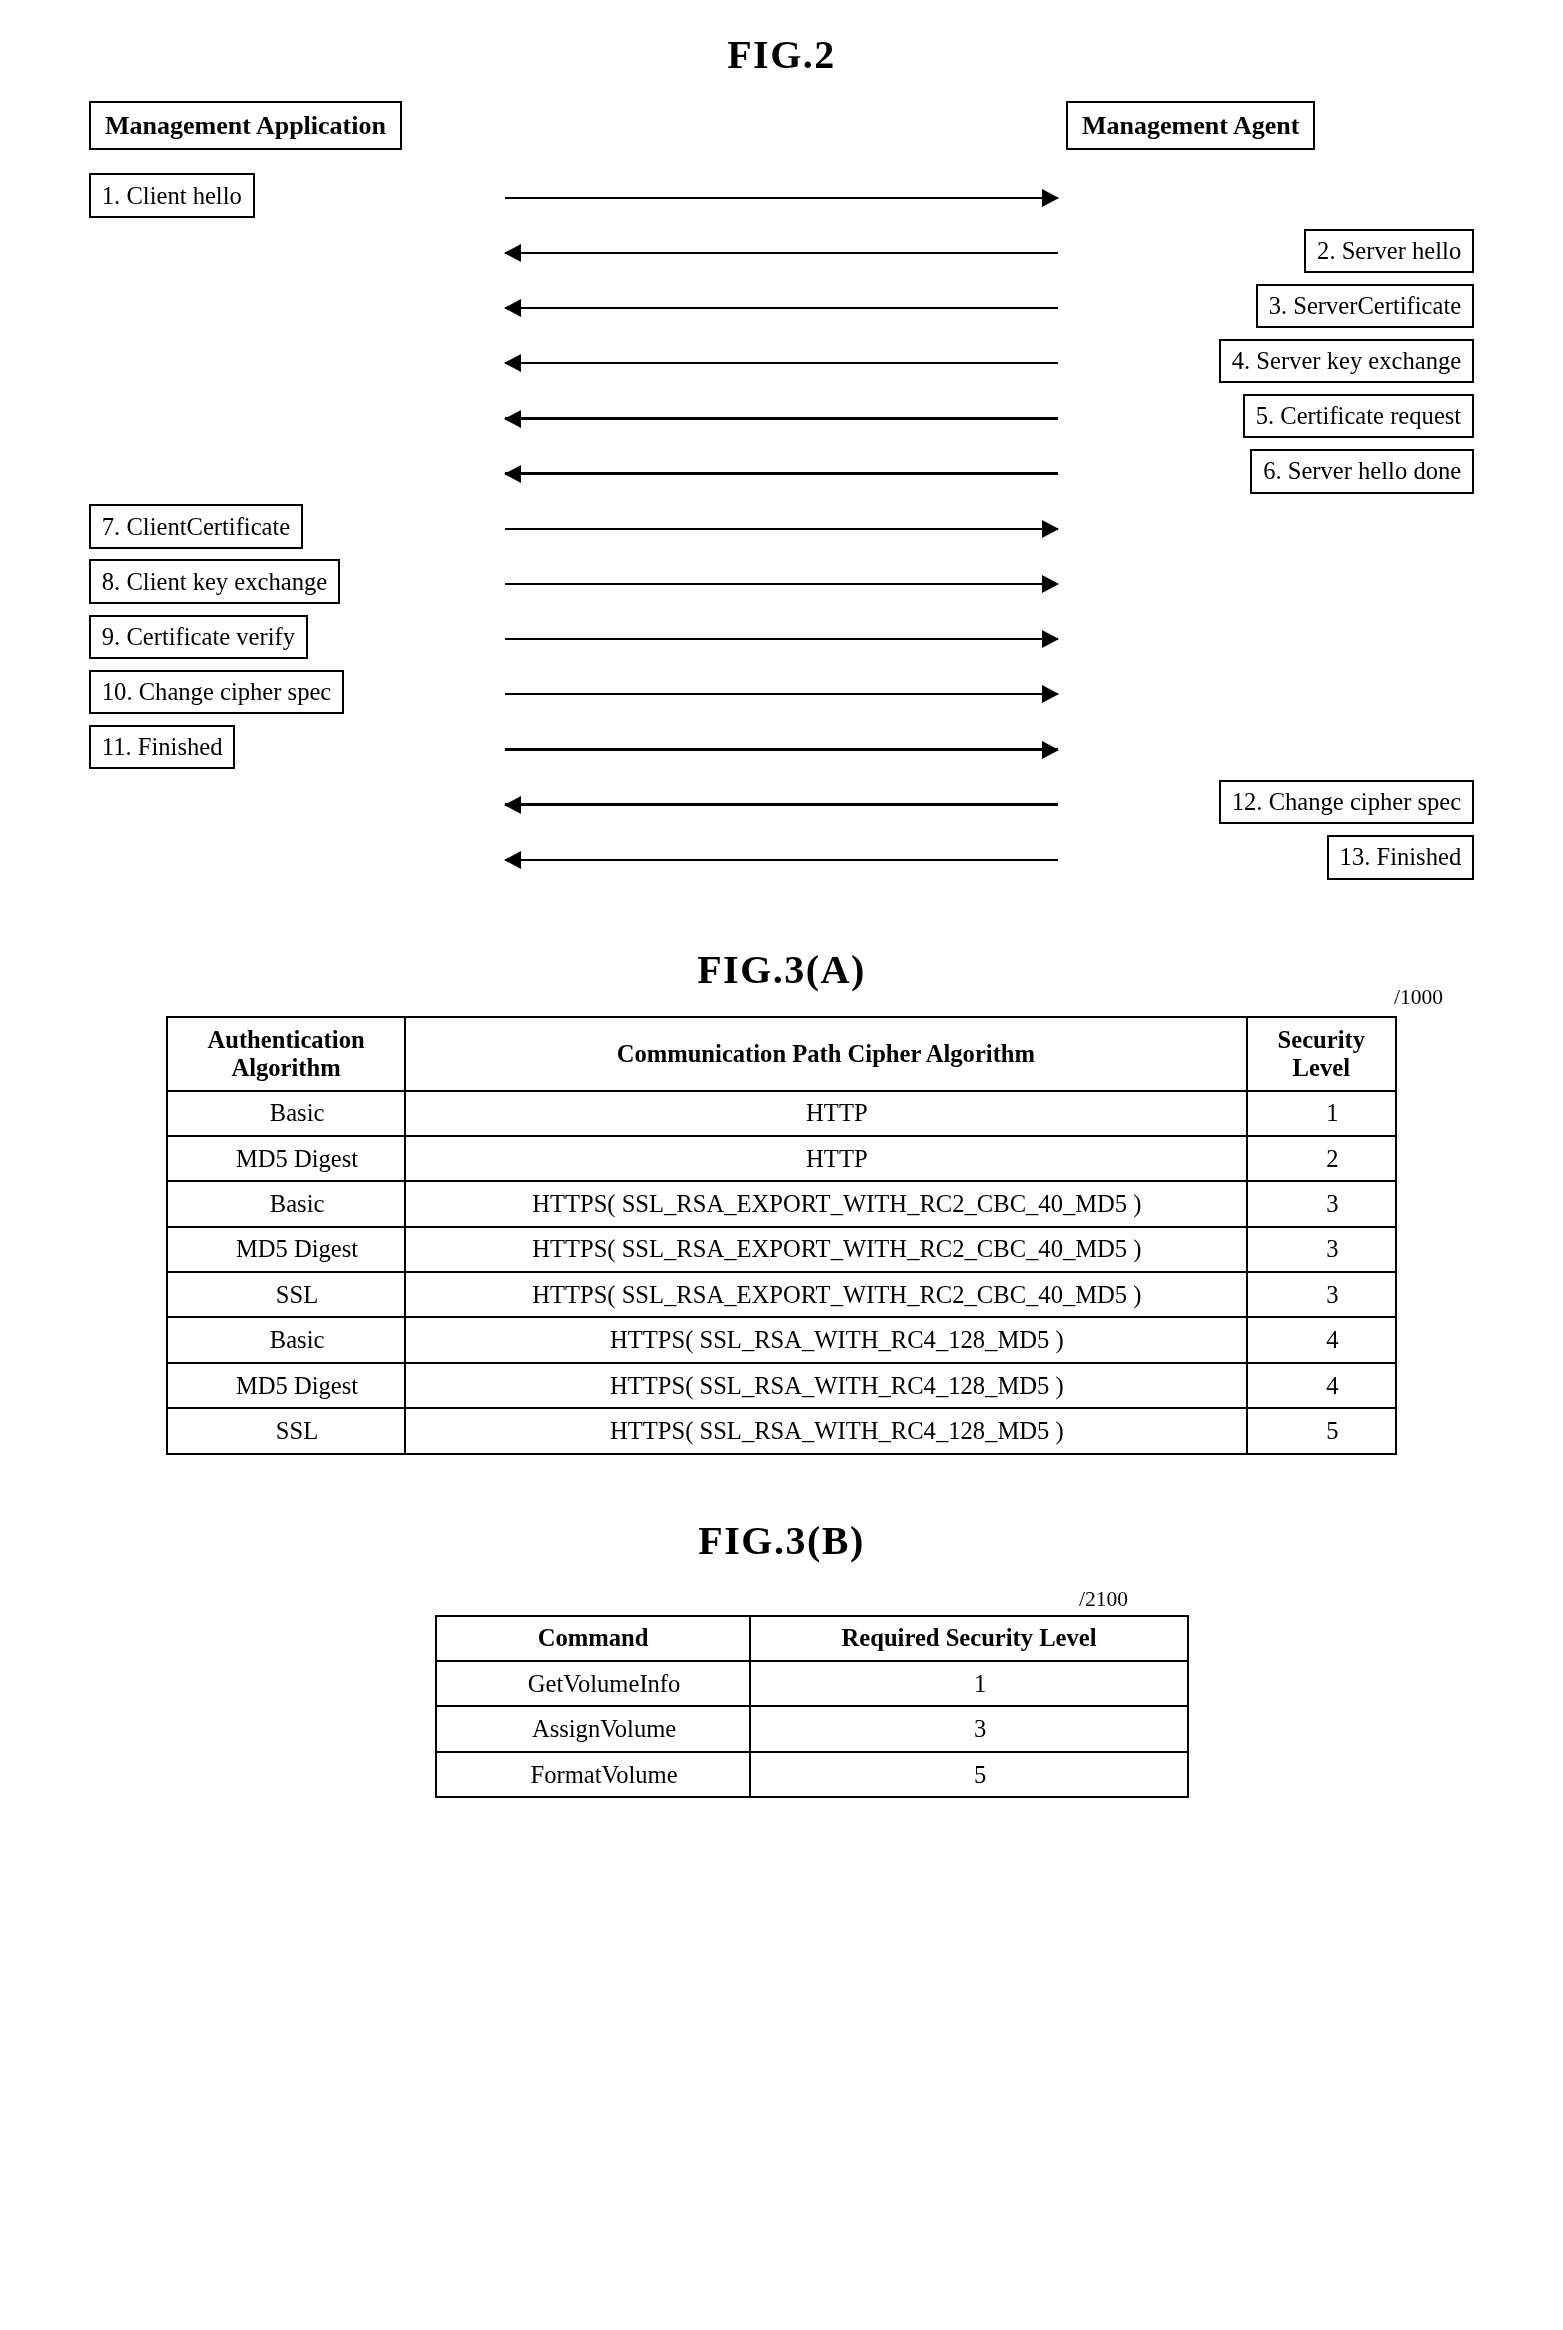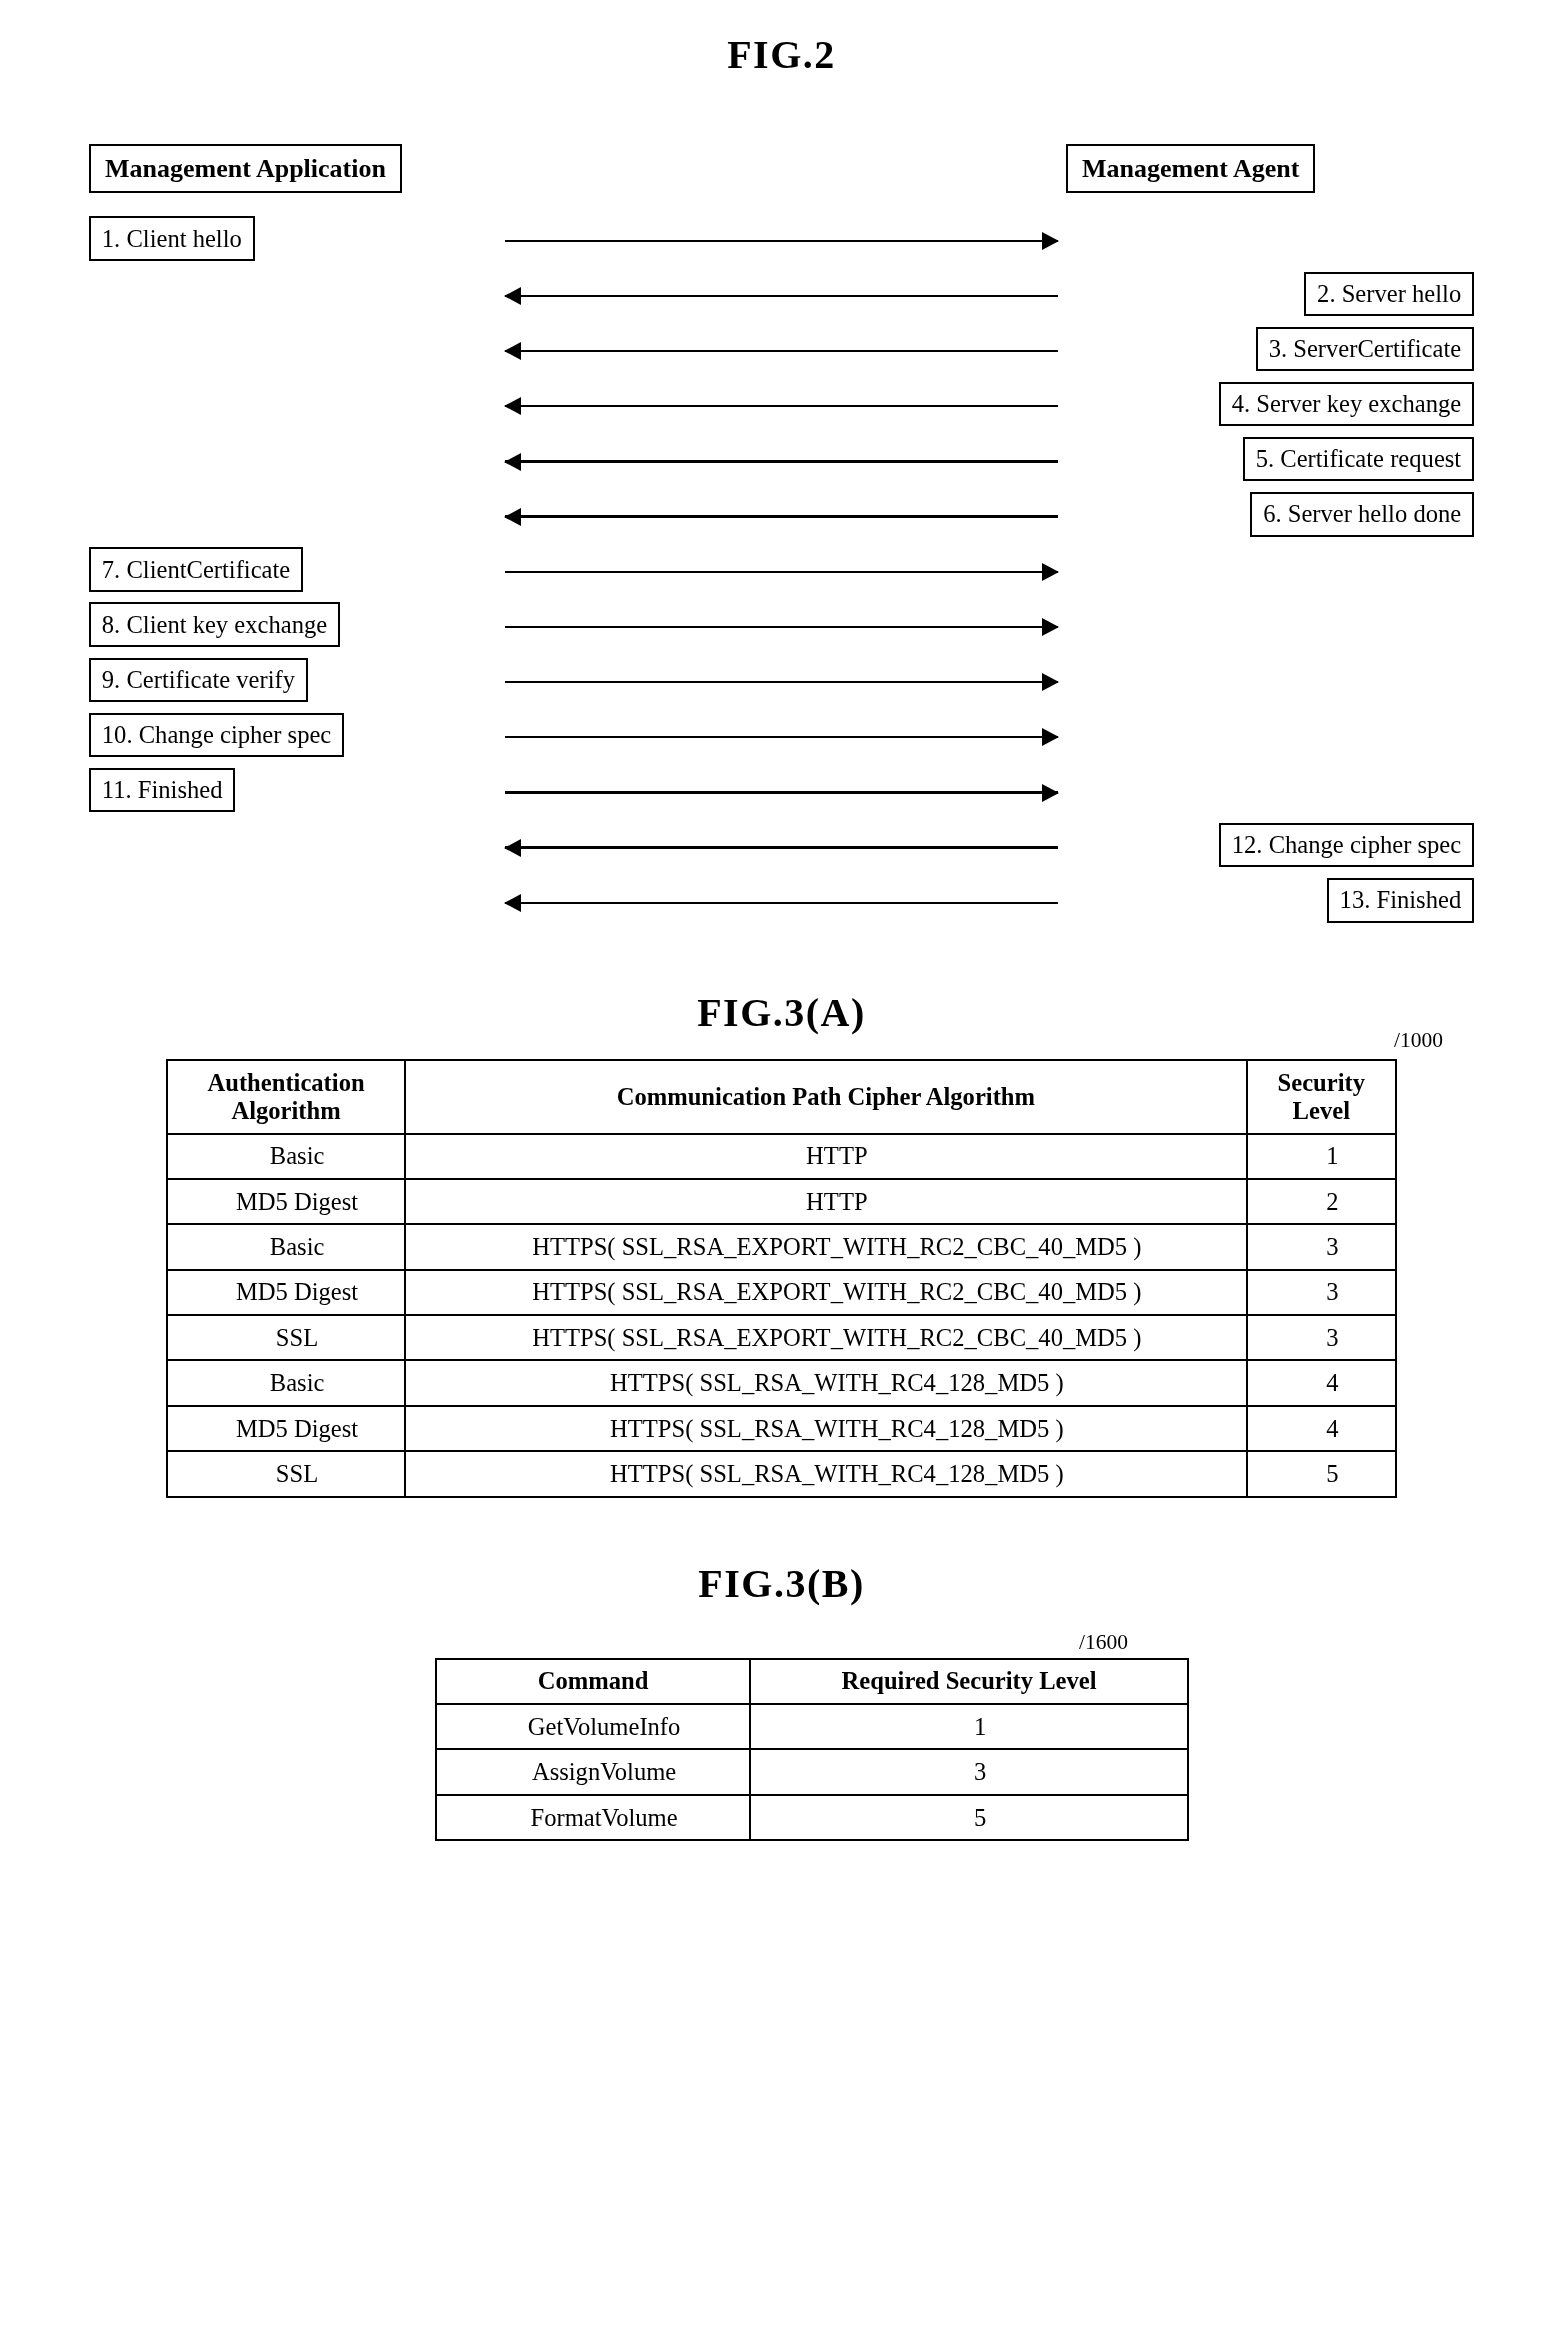--- a/index.html
+++ b/index.html
@@ -29,21 +29,20 @@
     }
 
     .entity-box {
       border: 2.3px solid #000;
       padding: 7.7px 14px;
       font-size: 26px;
       font-weight: bold;
       display: inline-block;
       background: #fff;
       margin-bottom: 0;
-      margin-top: 43px;
     }
 
     .msg-box {
       border: 2.3px solid #000;
       padding: 6.2px 10.8px;
       font-size: 24.6px;
       background: #fff;
       margin-bottom: 4.6px;
       display: inline-block;
       white-space: nowrap;
@@ -370,21 +369,21 @@
         </tr>
       </tbody>
     </table>
   </div>
 </div>
 
 <div class="table-section">
   <h1 class="fig-title">FIG.3(B)</h1>
   <div style="position:relative; width:693px; margin:0 auto;">
     <div style="text-align:right;font-size:21.5px;margin-bottom:3.1px;">
-      <span>/</span><span>1600</span>
+      <span>/</span><span>2100</span>
     </div>
     <table class="data-table fig3b-table" style="width:754px;">
       <thead>
         <tr>
           <th>Command</th>
           <th>Required Security Level</th>
         </tr>
       </thead>
       <tbody>
         <tr>

